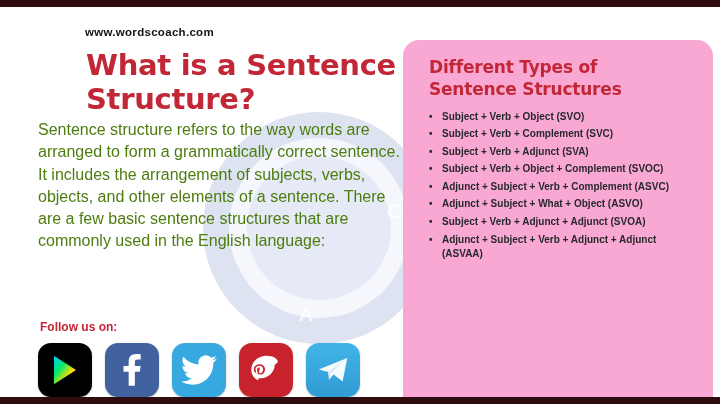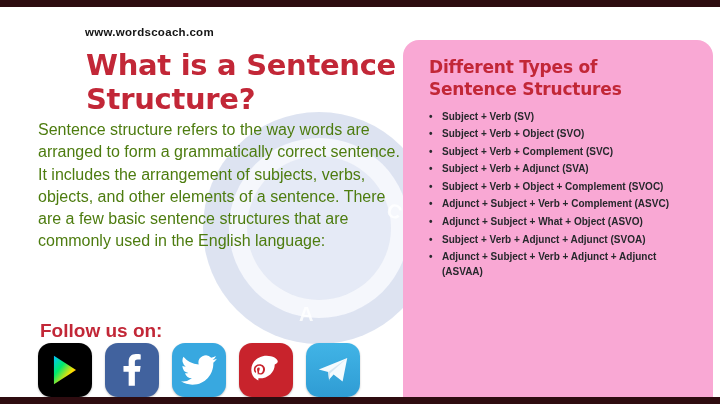--- a/index.html
+++ b/index.html
@@ -30,21 +30,21 @@
     position:absolute; left:46px; top:48px; width:335px; z-index:2;
     color:#c22737; font-size:29px; line-height:1.18; font-weight:bold;
     font-family:"DejaVu Sans","Liberation Sans",sans-serif; letter-spacing:-.3px;margin-left:40px;
   }
   .paragraph {
     position:absolute; left:38px; top:119px; width:362px; z-index:2;
     color:#4d7c0f; font-size:16px; line-height:22.3px; font-weight:500;
   }
   .follow-label {
     position:absolute; left:40px; top:320px; z-index:2;
-    color:#c22737; font-size:19px; font-weight:bold;
+    color:#c22737; font-size:12px; font-weight:bold;
   }
   .social-row { position:absolute; left:38px; top:343px; display:flex; gap:13px; z-index:2; }
   .social-btn {
     width:54px; height:54px; border-radius:13px; display:flex;
     align-items:center; justify-content:center; cursor:pointer;
     box-shadow:0 1px 2px rgba(0,0,0,.25);
   }
   .social-btn svg { display:block; }
   .btn-play { background:#000000; }
   .btn-fb { background:#41629e; }
@@ -136,21 +136,20 @@
         <path fill="#ffffff" d="M2.5 11.6 21.5 4l-3.1 15.6-6-4.6-3 3.3-.6-4.9z" opacity="0.95"></path>
         <path fill="#d7e7f2" d="M8.8 13.4 21.5 4 10 14.4l-.6 4.9z"></path>
       </svg>
     </div>
 
   </div>
 
   <div class="panel">
     <div class="panel-title">Different Types of Sentence Structures</div>
     <ul class="panel-list">
-      <li>Subject + Verb (SV)</li>
       <li>Subject + Verb + Object (SVO)</li>
       <li>Subject + Verb + Complement (SVC)</li>
       <li>Subject + Verb + Adjunct (SVA)</li>
       <li>Subject + Verb + Object + Complement (SVOC)</li>
       <li>Adjunct + Subject + Verb + Complement (ASVC)</li>
       <li>Adjunct + Subject + What + Object (ASVO)</li>
       <li>Subject + Verb + Adjunct + Adjunct (SVOA)</li>
       <li>Adjunct + Subject + Verb + Adjunct + Adjunct (ASVAA)</li>
     </ul>
   </div>

